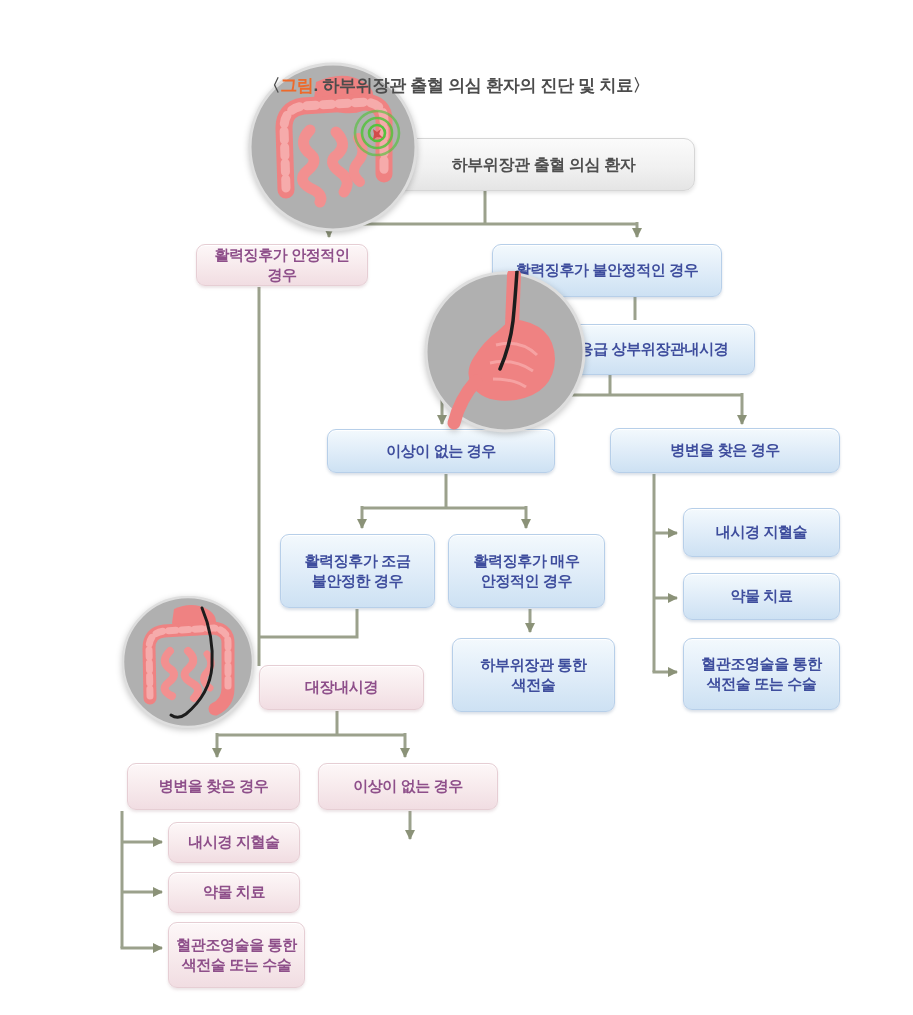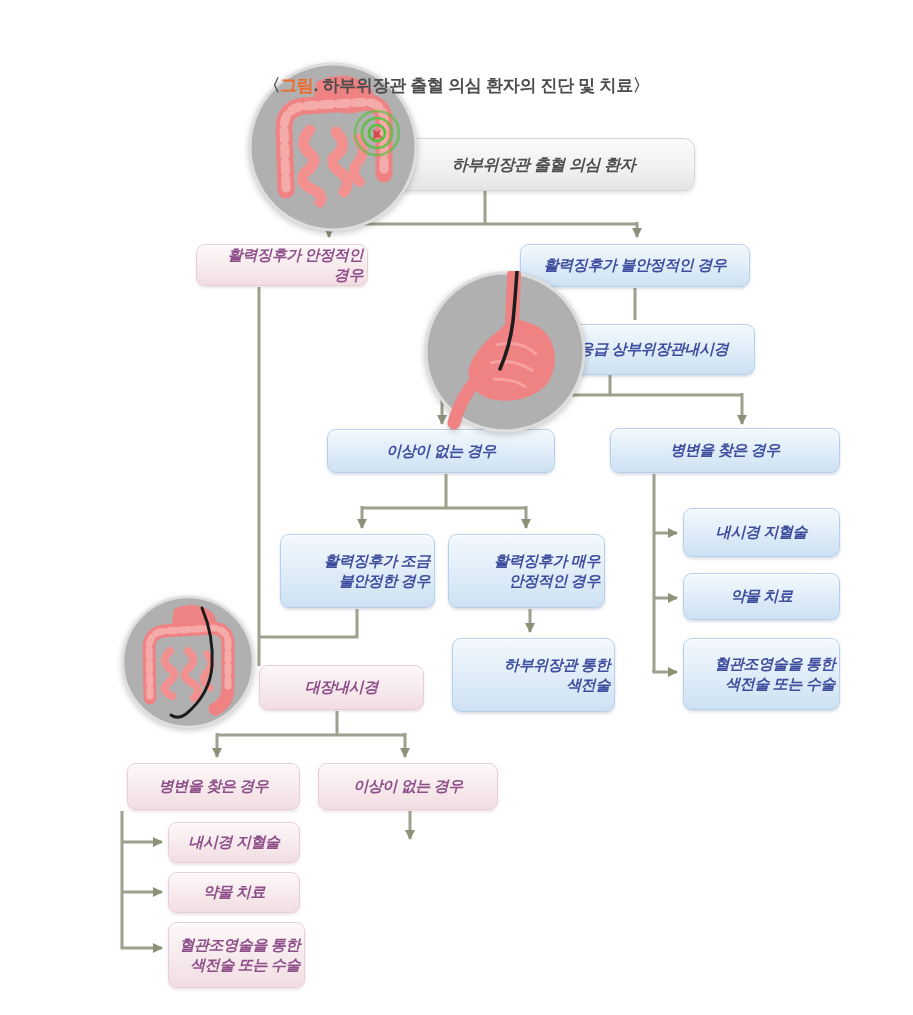--- a/index.html
+++ b/index.html
@@ -8,23 +8,23 @@
     font-family:"Liberation Sans","DejaVu Sans",sans-serif;
   }
   .fig-title{
     position:absolute;top:30px;left:0;width:100%;text-align:center;
     font-size:17px;font-weight:700;color:#4c4c4c;letter-spacing:-0.3px;z-index:4;margin-top:44px;
   }
   .fig-title .accent{color:#ee6a2b;}
   .connectors{position:absolute;left:0;top:0;z-index:1;}
   .node{
     position:absolute;box-sizing:border-box;z-index:2;
-    display:flex;align-items:center;justify-content:center;text-align:right;
+    display:flex;align-items:center;justify-content:center;text-align:center;
     font-size:15px;font-weight:600;line-height:1.35;letter-spacing:-0.4px;
-    border-radius:9px;word-break:keep-all;padding:2px 4px;font-style:italic;
+    border-radius:9px;word-break:keep-all;padding:2px 4px;
   }
   .node.blue{
     background:linear-gradient(180deg,#f3f9fd 0%,#e2eef9 45%,#cde1f3 100%);
     border:1px solid #b7cfe9;color:#3e4d9d;
     box-shadow:0 2px 3px rgba(120,140,170,0.28), inset 0 1px 1px #ffffff;
   }
   .node.pink{
     background:linear-gradient(180deg,#fdf7f8 0%,#f8ecee 45%,#f1dde2 100%);
     border:1px solid #e6ced4;color:#8e4f8a;
     box-shadow:0 2px 3px rgba(170,130,140,0.22), inset 0 1px 1px #ffffff;
@@ -87,21 +87,21 @@
       <path d="M120.5,948 L162,948" marker-end="url(#ah)"></path>
 
       <path d="M410,811 L410,839" marker-end="url(#ah)"></path>
     </g>
   </svg>
 
   <div class="node gray" style="left:392px;top:138px;width:303px;height:53px">하부위장관 출혈 의심 환자</div>
 
   <div class="node pink" style="left:196px;top:244px;width:172px;height:42px">활력징후가 안정적인 경우</div>
 
-  <div class="node blue" style="left:520px;top:244px;width:230px;height:43px">활력징후가 불안정적인 경우</div>
+  <div class="node blue" style="left:492px;top:244px;width:230px;height:53px">활력징후가 불안정적인 경우</div>
 
   <div class="node blue" style="left:552px;top:324px;width:203px;height:51px">응급 상부위장관내시경</div>
 
   <div class="node blue" style="left:327px;top:429px;width:228px;height:44px">이상이 없는 경우</div>
 
   <div class="node blue" style="left:610px;top:428px;width:230px;height:45px">병변을 찾은 경우</div>
 
   <div class="node blue" style="left:280px;top:534px;width:155px;height:74px">활력징후가 조금 불안정한 경우</div>
 
   <div class="node blue" style="left:448px;top:534px;width:157px;height:74px">활력징후가 매우 안정적인 경우</div>

